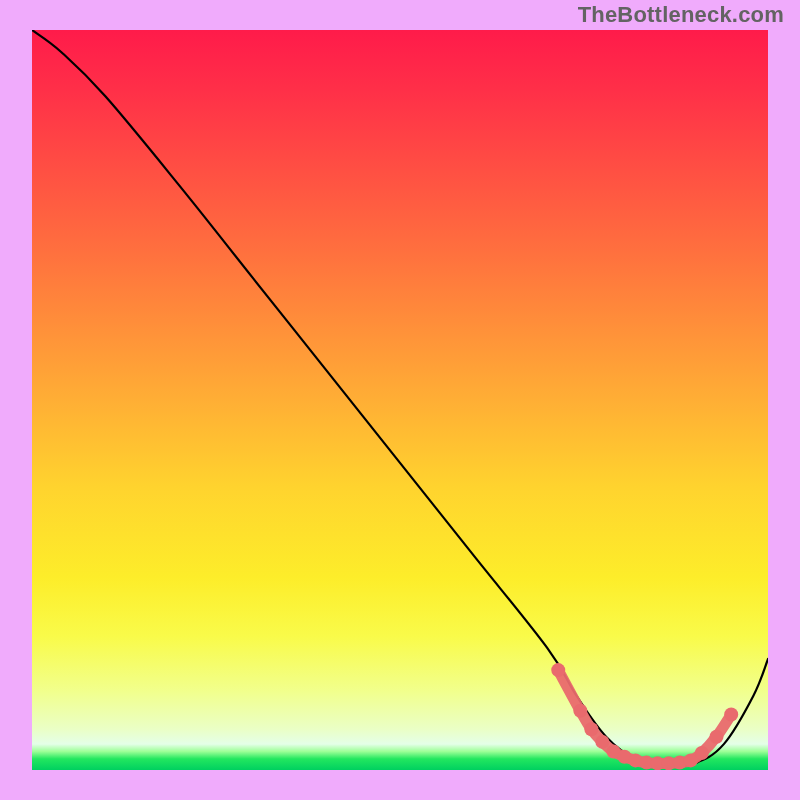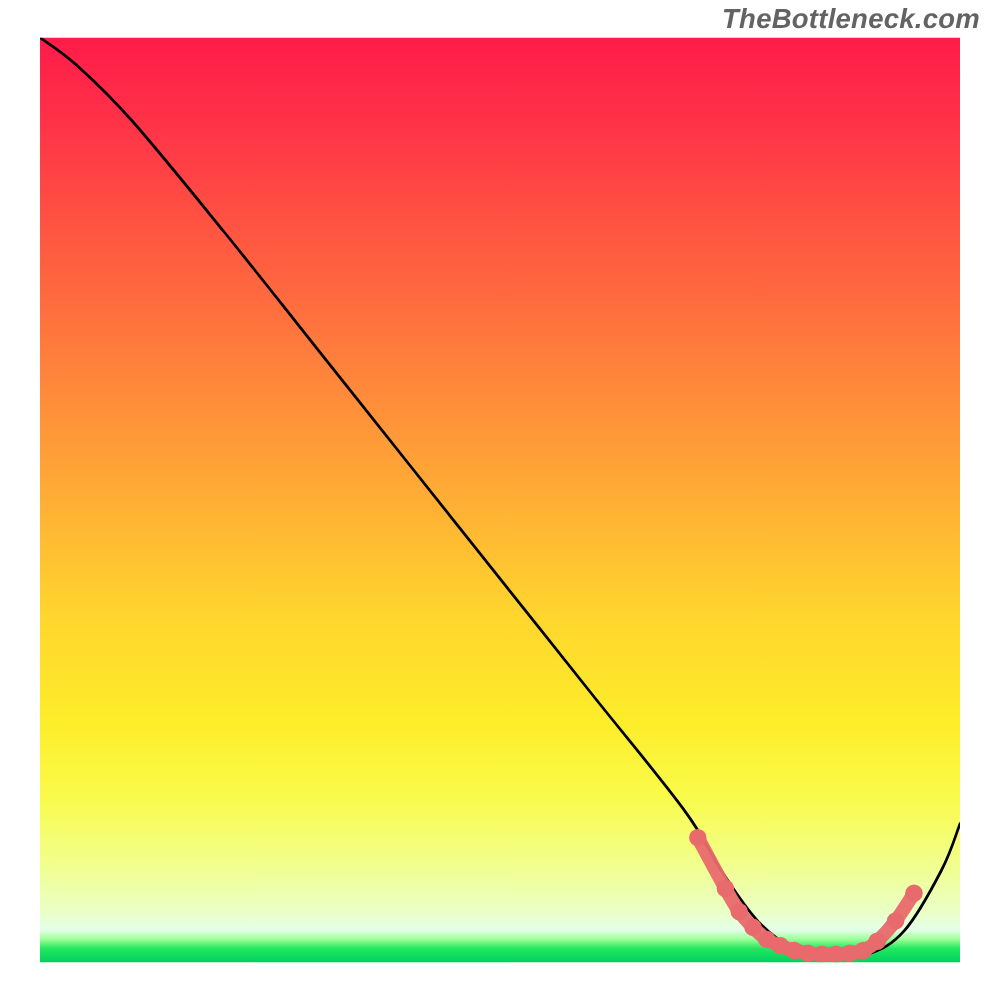--- a/index.html
+++ b/index.html
@@ -8,22 +8,21 @@
     width: 800px;
     height: 800px;
     background: #000;
     overflow: hidden;
     font-family: Arial, Helvetica, sans-serif;
   }
   .frame {
     position: relative;
     width: 800px;
     height: 800px;
-    background: #ffffff;
-    font-style: italic;
+    background: #f0abfc;
   }
   .watermark {
     position: absolute;
     top: 2px;
     right: 16px;
     color: #636363;
     font-size: 22px;
     font-weight: 600;
     letter-spacing: 0.2px;
     z-index: 5;

